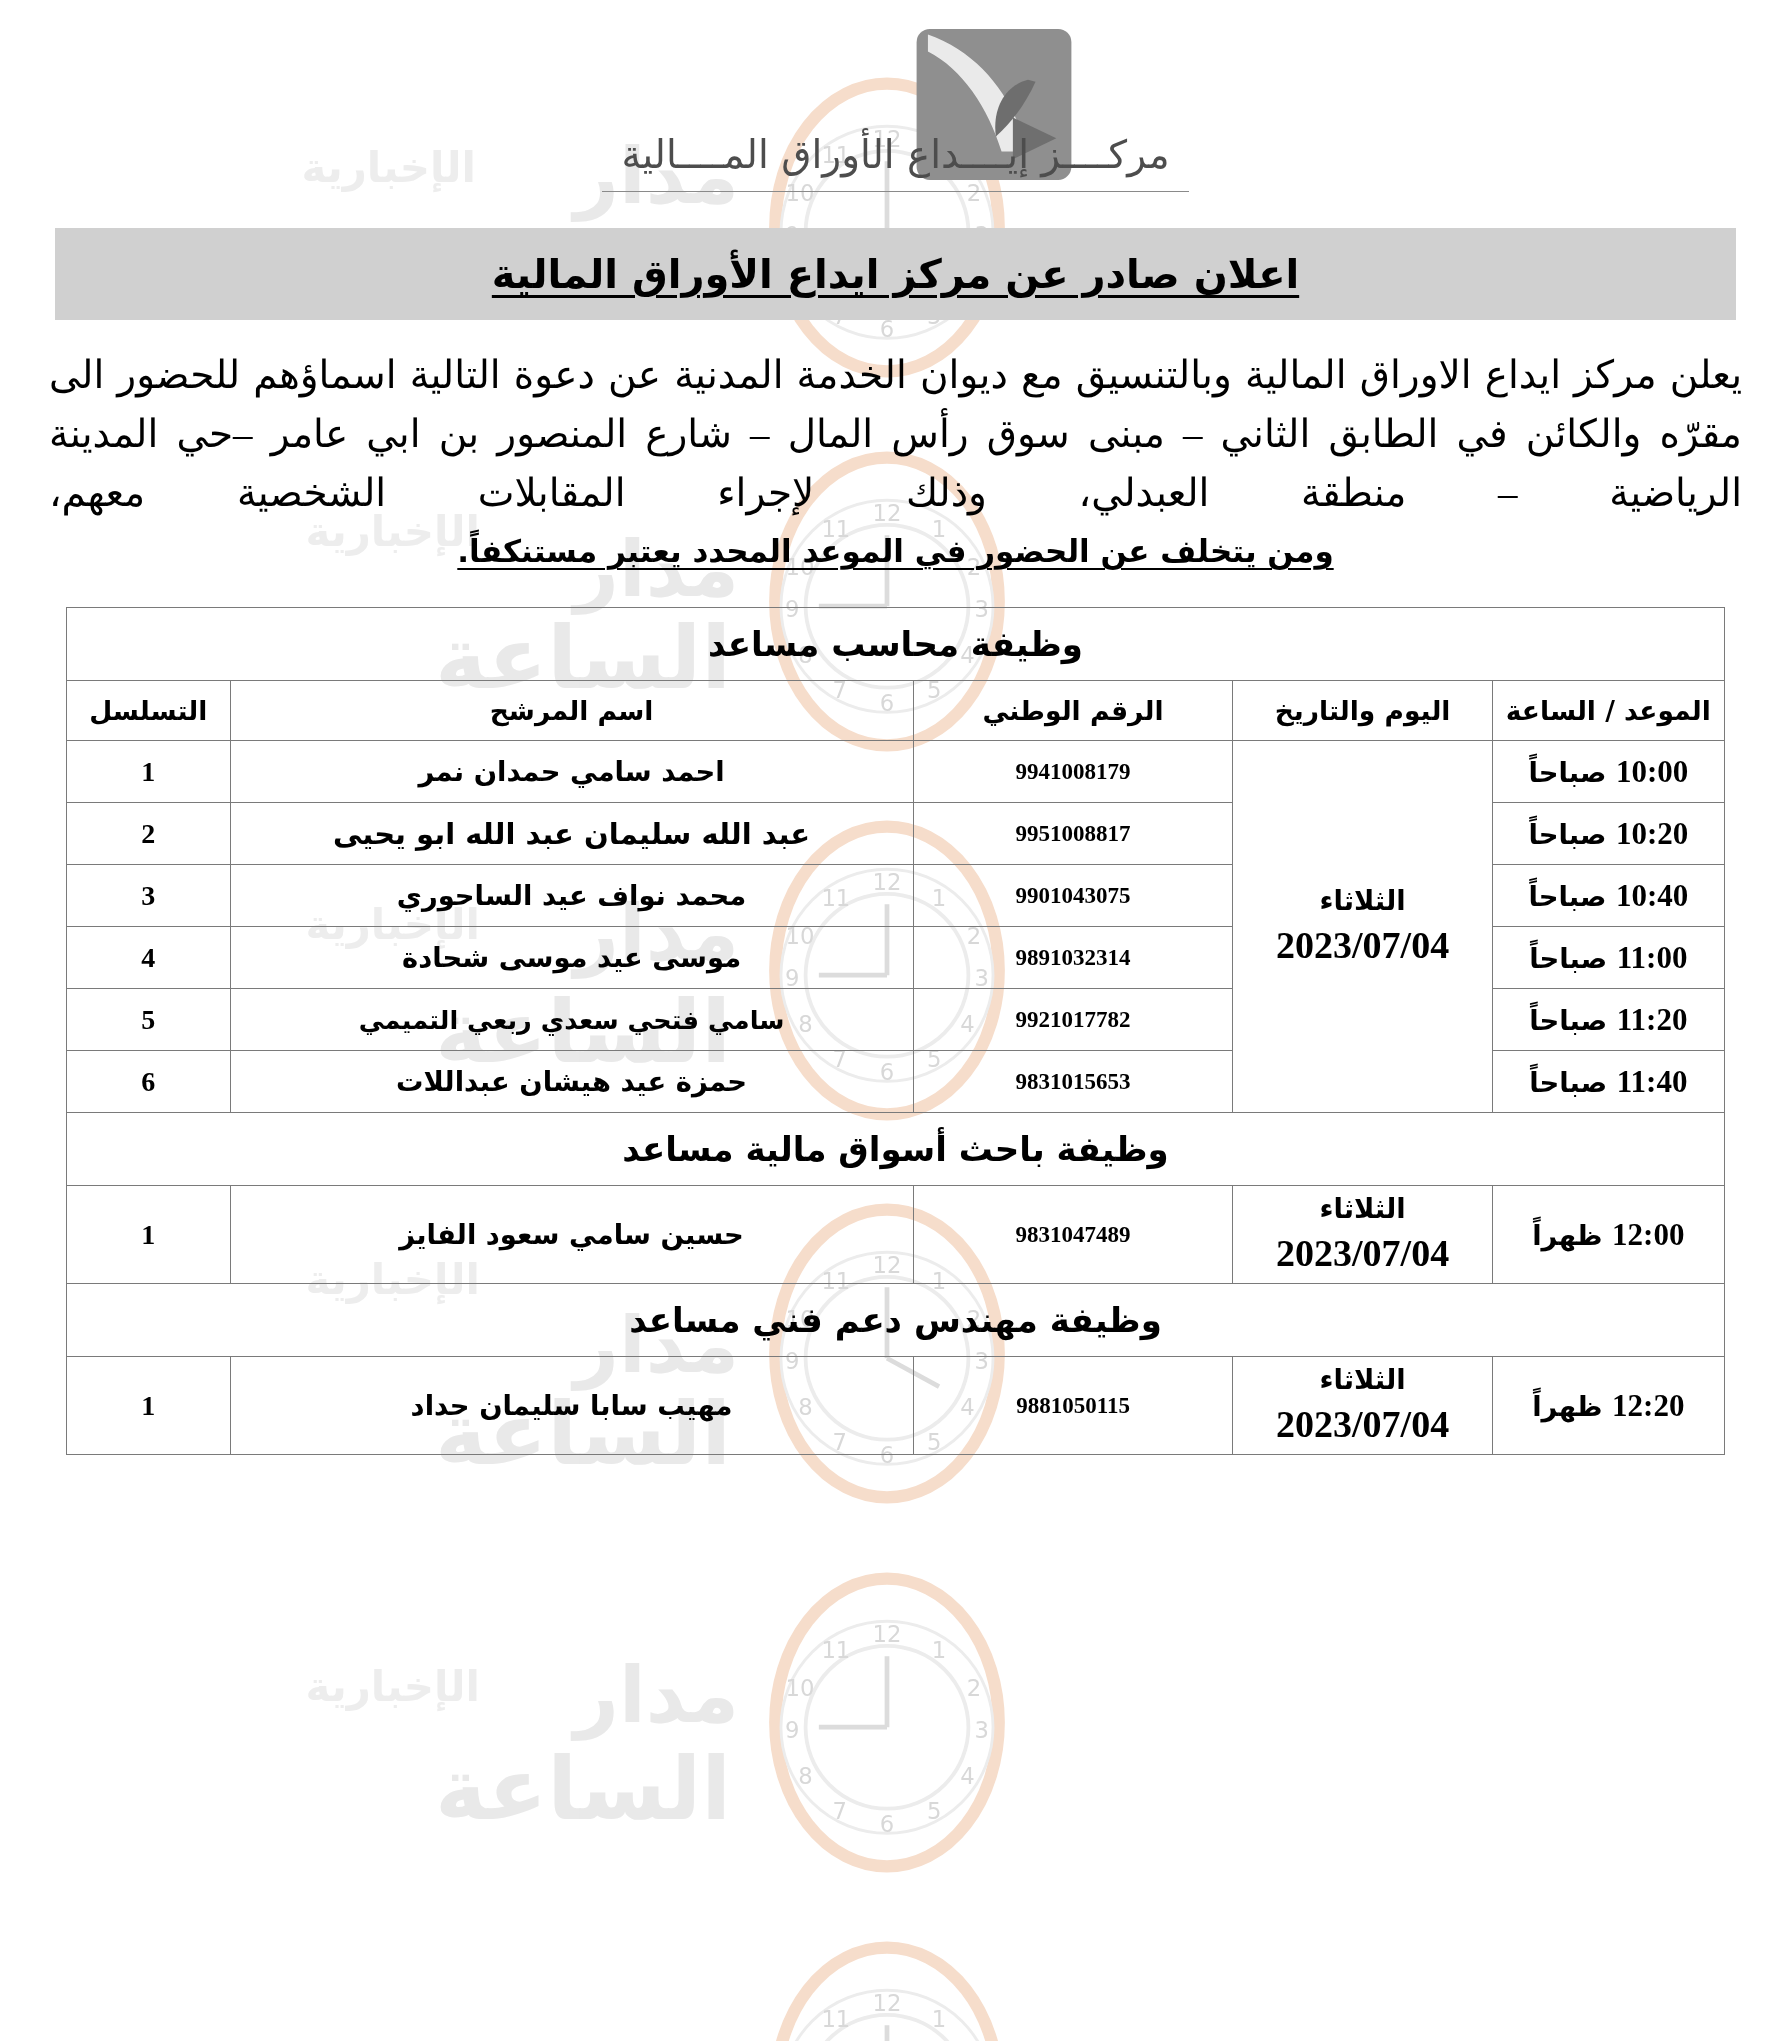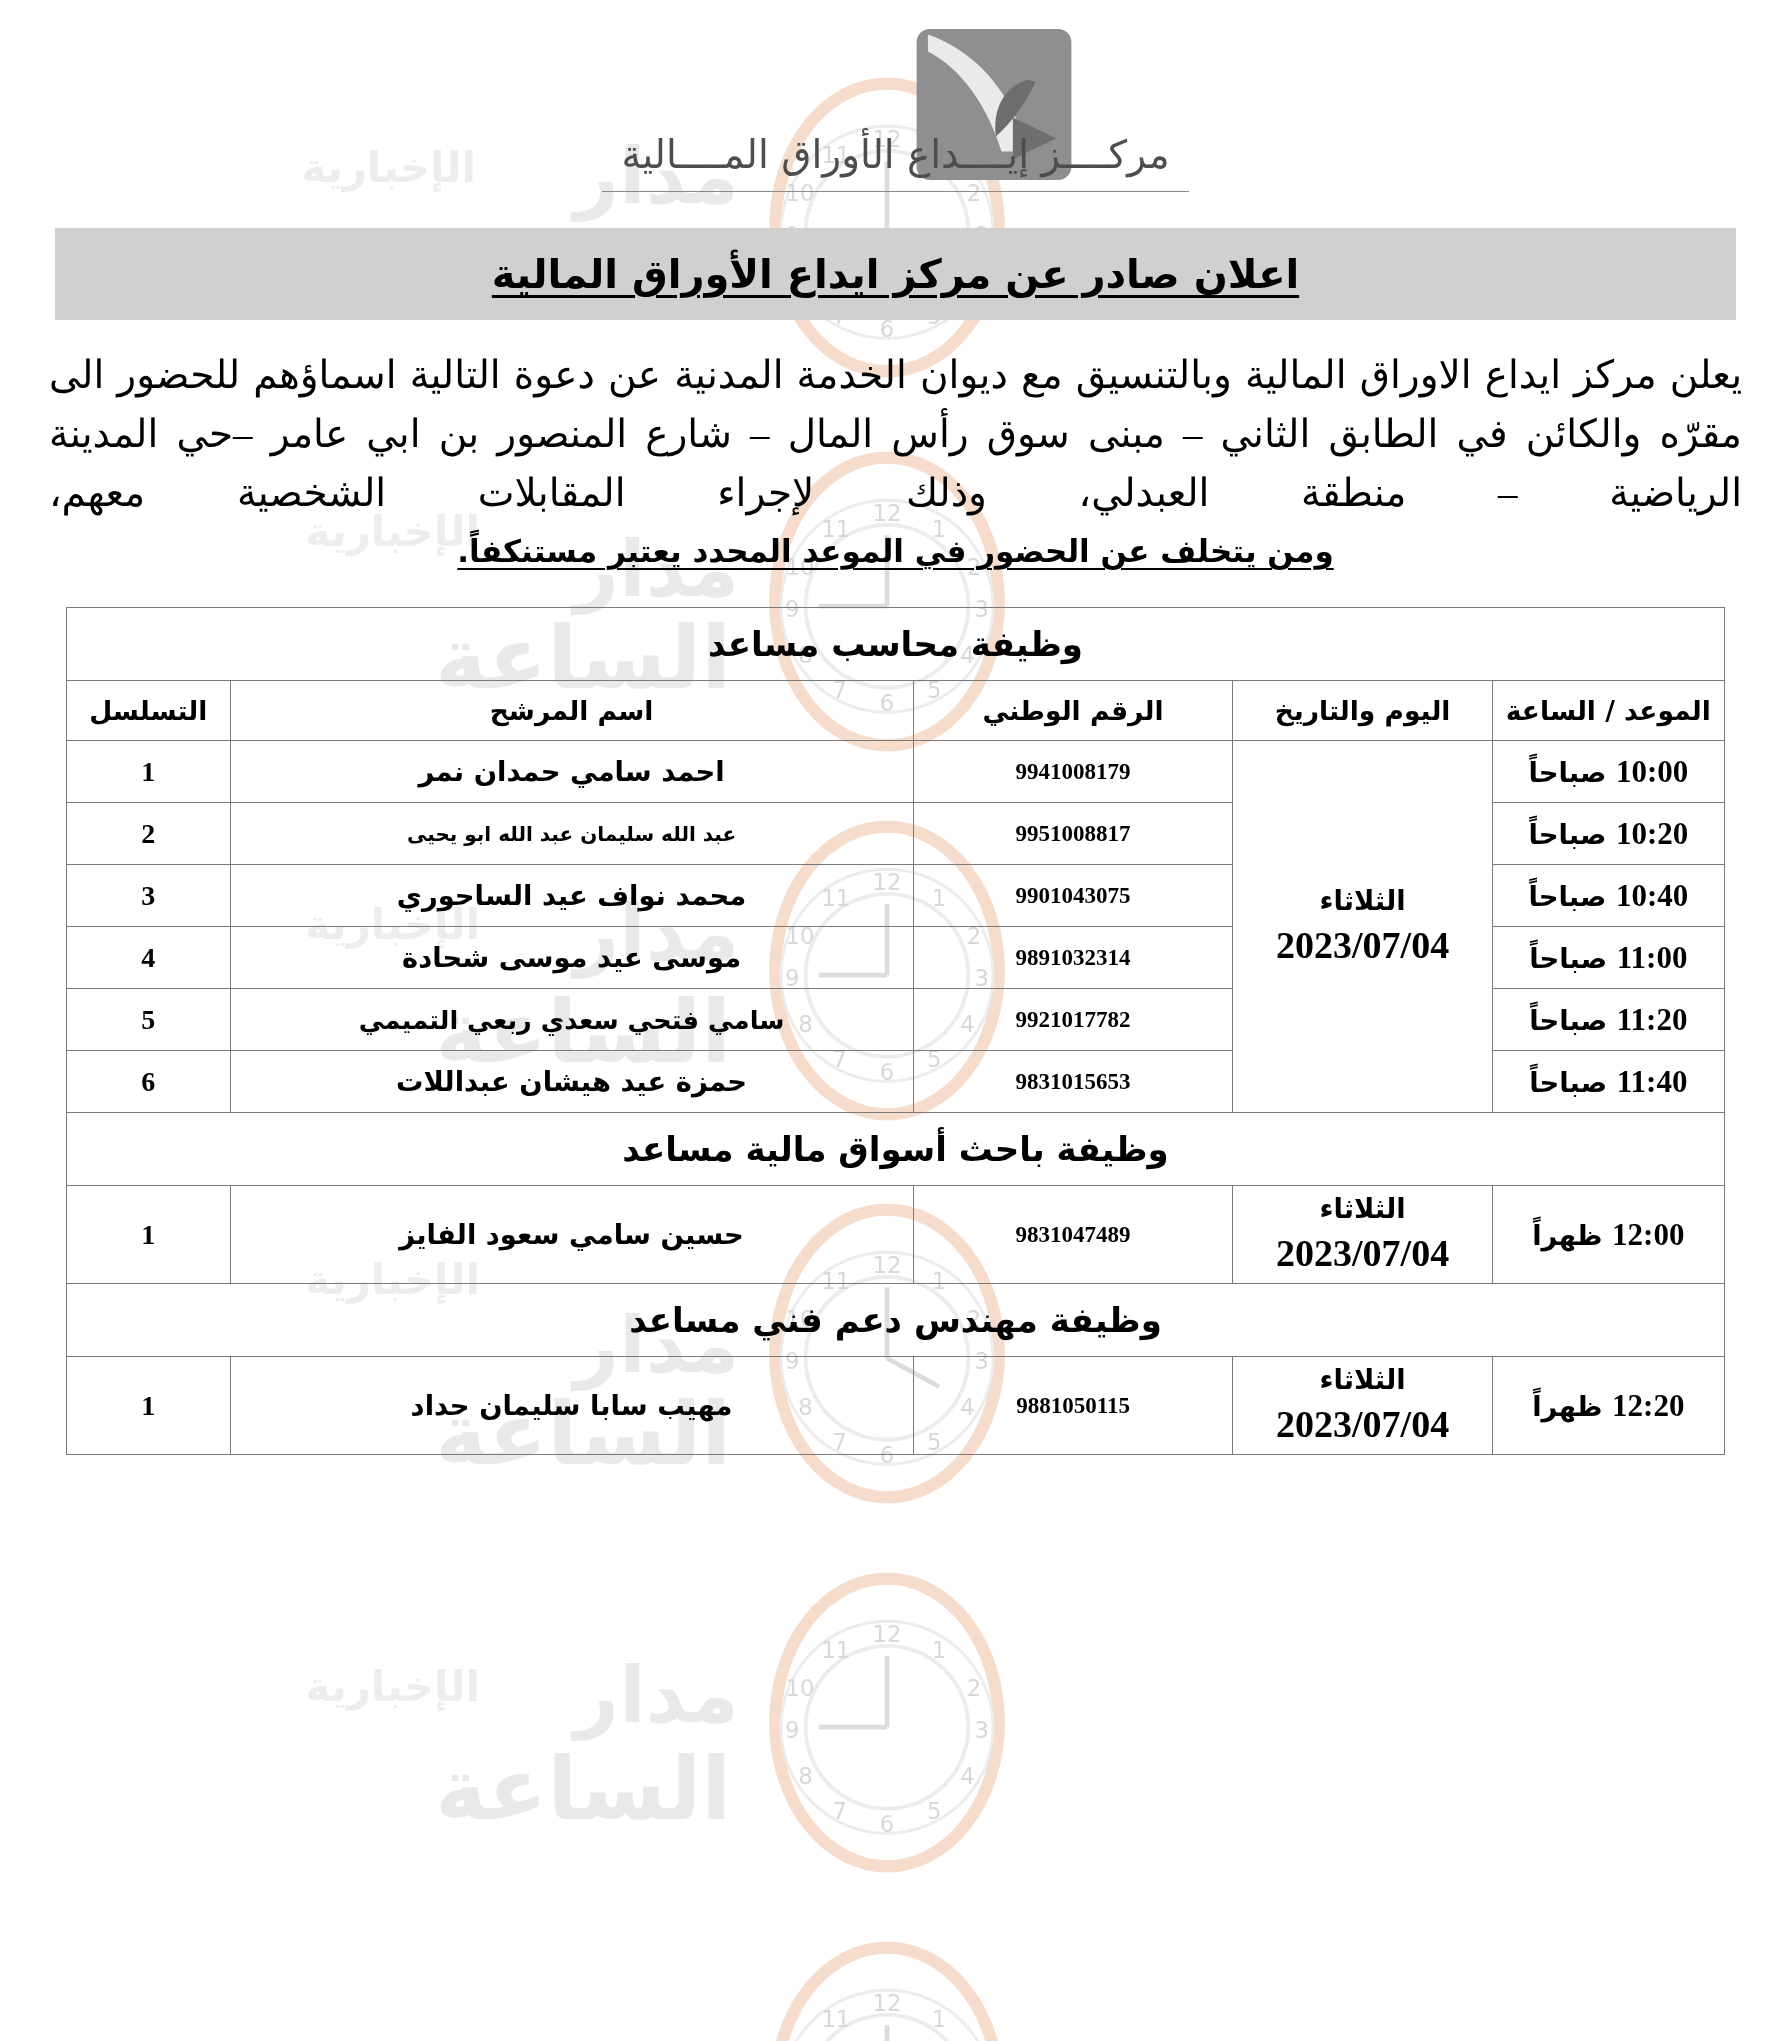--- a/index.html
+++ b/index.html
@@ -411,21 +411,21 @@
             <div>الثلاثاء</div>
             <div class="d2">2023/07/04</div>
           </td>
           <td class="nid">9941008179</td>
           <td>احمد سامي حمدان نمر</td>
           <td class="seq">1</td>
         </tr>
         <tr class="drow">
           <td class="time"><span class="hh">10:20</span> <span>صباحاً</span></td>
           <td class="nid">9951008817</td>
-          <td style="font-size:20px;">عبد الله سليمان عبد الله ابو يحيى</td>
+          <td style="font-size:29px;">عبد الله سليمان عبد الله ابو يحيى</td>
           <td class="seq">2</td>
         </tr>
         <tr class="drow">
           <td class="time"><span class="hh">10:40</span> <span>صباحاً</span></td>
           <td class="nid">9901043075</td>
           <td>محمد نواف عيد الساحوري</td>
           <td class="seq">3</td>
         </tr>
         <tr class="drow">
           <td class="time"><span class="hh">11:00</span> <span>صباحاً</span></td>

